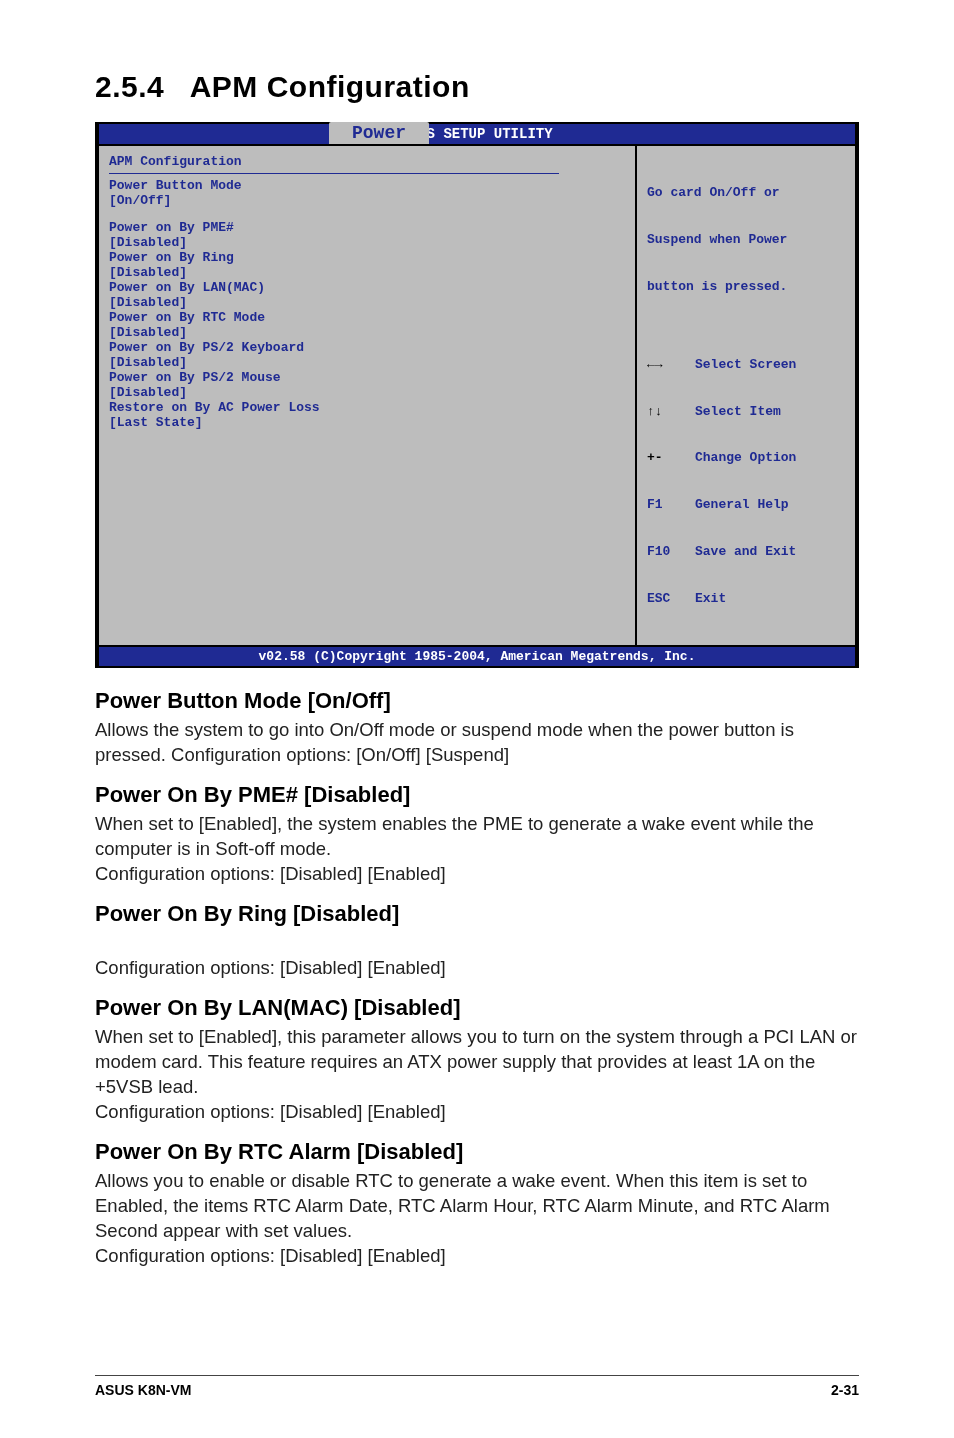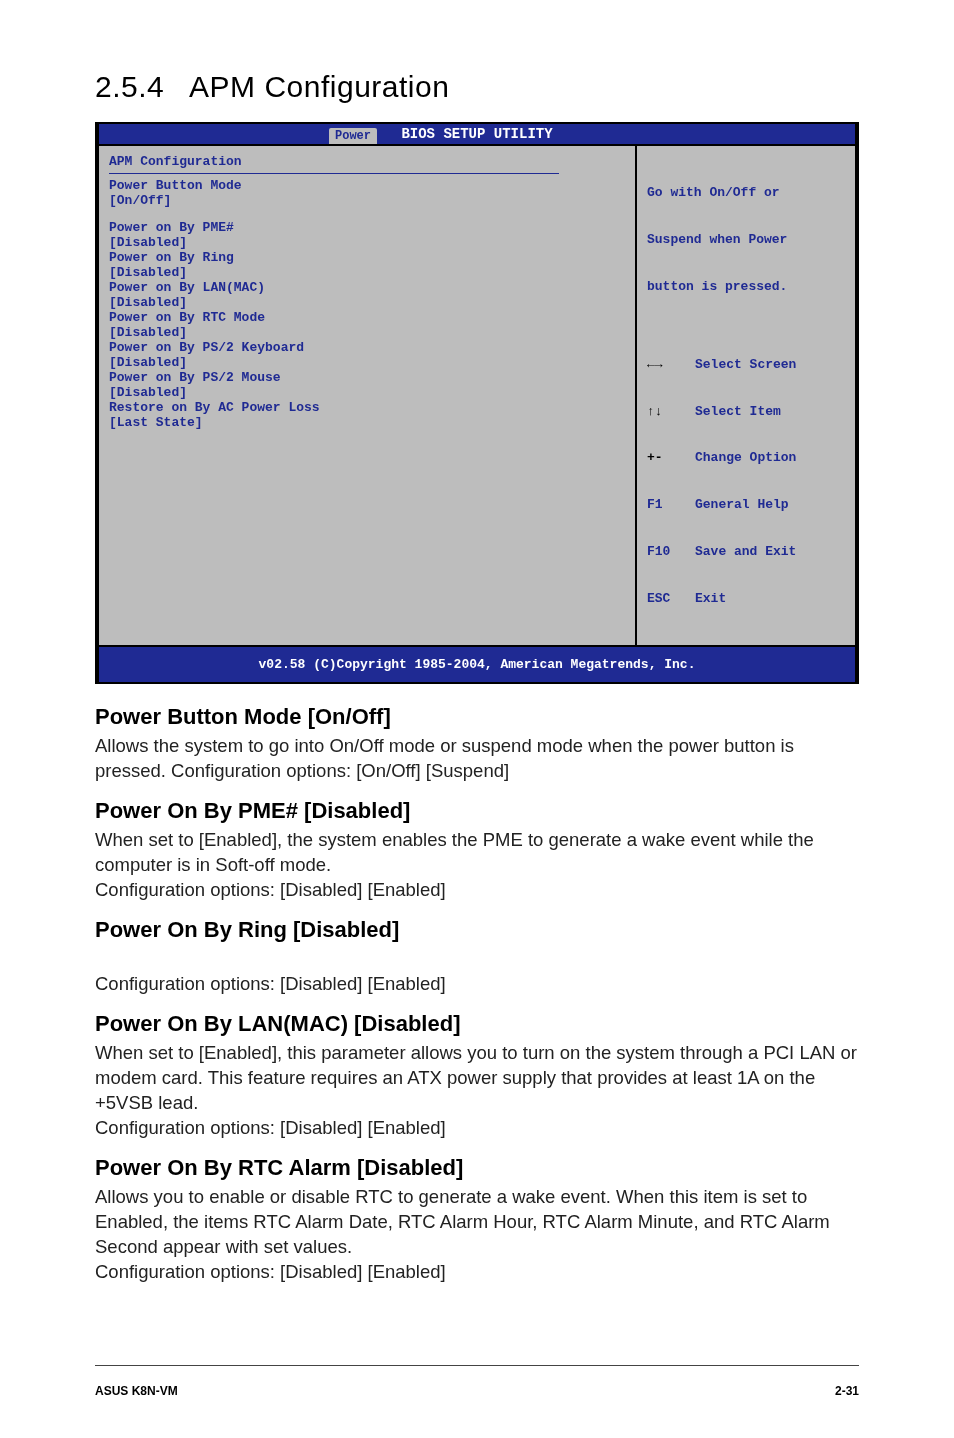--- a/index.html
+++ b/index.html
@@ -1,44 +1,44 @@
 <!DOCTYPE html>
 <html><head>
 <meta charset="utf-8">
 <style>
   * { margin: 0; padding: 0; box-sizing: border-box; }
   html, body { width: 954px; height: 1438px; background: #ffffff; font-family: Arial, Helvetica, sans-serif; }
   .page { padding: 70px 95px 30px 95px; width: 100%; height: 100%; position: relative; }
-  .h1 { font-size: 30px; font-weight: normal; margin-bottom: 18px; letter-spacing: 0.5px; }
+  .h1 { font-size: 30px; font-weight: bold; margin-bottom: 18px; letter-spacing: 0.5px; }
   .h2 { font-size: 22px; font-weight: bold; margin-top: 14px; margin-bottom: 4px; }
   .body-text { font-size: 18.5px; line-height: 1.35; margin-bottom: 8px; color: #222; }
 
   
   .bios-wrap { width: 100%; border: 4px solid #000; border-top: 2px solid #000; border-bottom: 2px solid #000; margin-bottom: 20px; }
   .bios-header { background: #1f2a93; color: #fff; position: relative; height: 20px; }
   .bios-title { position: absolute; left: 50%; transform: translateX(-50%); top: 0; font-family: "Courier New", monospace; font-weight: bold; font-size: 14px; padding-top: 2px; white-space: pre; }
-  .bios-tab { position: absolute; left: 230px; bottom: 0; background: #bdbdbd; color: #1f2a93; font-family: "Courier New", monospace; font-weight: bold; font-size: 12px; padding: 1px 6px; border-top-left-radius: 2px; border-top-right-radius: 2px; }
+  .bios-tab { position: absolute; left: 230px; bottom: 0; background: #bdbdbd; color: #1f2a93; font-family: "Courier New", monospace; font-weight: bold; font-size: 18px; padding: 1px 23px; border-top-left-radius: 2px; border-top-right-radius: 2px; }
   .bios-body { display: flex; border-top: 2px solid #000; }
   .bios-left { flex: 1 1 auto; background: #bdbdbd; padding: 8px 10px; font-family: "Courier New", monospace; font-size: 13px; color: #1f2a93; font-weight: bold; }
   .bios-right { width: 220px; background: #bdbdbd; border-left: 2px solid #000; padding: 8px 10px; font-family: "Courier New", monospace; font-size: 13px; color: #1f2a93; font-weight: bold; display: flex; flex-direction: column; justify-content: space-between; min-height: 230px; }
   .bios-left-title { margin-bottom: 2px; }
   .bios-hr { border: none; border-top: 1px solid #1f2a93; margin: 4px 0 4px 0; width: 450px; }
   .bios-row { display: flex; flex-direction: column; }
   .bios-label { width: 270px; white-space: pre; }
   .bios-value { white-space: pre; }
   .bios-spacer { height: 12px; }
   .bios-help-top { white-space: pre; line-height: 1.2; }
   .bios-nav { white-space: pre; line-height: 1.2; }
   .bios-nav-row { display: flex; }
   .bios-nav-key { width: 48px; color: #000; }
   .bios-nav-key-blue { width: 48px; color: #1f2a93; }
   .bios-nav-text { }
-  .bios-footer { background: #1f2a93; color: #fff; font-family: "Courier New", monospace; font-weight: bold; font-size: 13px; text-align: center; padding: 10px 0; border-top: 2px solid #000; }
+  .bios-footer { background: #1f2a93; color: #fff; font-family: "Courier New", monospace; font-weight: bold; font-size: 13px; text-align: center; padding: 2px 0; border-top: 2px solid #000; }
 
-  .footer { position: absolute; bottom: 40px; left: 95px; right: 95px; border-top: 1px solid #444; padding-top: 18px; display: flex; justify-content: space-between; font-size: 12px; }
+  .footer { position: absolute; bottom: 40px; left: 95px; right: 95px; border-top: 1px solid #444; padding-top: 6px; display: flex; justify-content: space-between; font-size: 14px; }
   .footer-left { font-weight: bold; }
   .footer-right { font-weight: bold; }
 </style>
 </head>
 <body>
 
 <div class="page">
 
   <div class="h1">
     <span>2.5.4</span>&nbsp;&nbsp;
@@ -83,21 +83,21 @@
           <span class="bios-label">Power on By PS/2 Mouse</span>
           <span class="bios-value">[Disabled]</span>
         </div>
         <div class="bios-row">
           <span class="bios-label">Restore on By AC Power Loss</span>
           <span class="bios-value">[Last State]</span>
         </div>
       </div>
       <div class="bios-right">
         <div class="bios-help-top">
-          <div>Go with On/Off or</div>
+          <div>Go card On/Off or</div>
           <div>Suspend when Power</div>
           <div>button is pressed.</div>
         </div>
         <div class="bios-nav">
           <div class="bios-nav-row"><span class="bios-nav-key">←→</span><span class="bios-nav-text">Select Screen</span></div>
           <div class="bios-nav-row"><span class="bios-nav-key">↑↓</span><span class="bios-nav-text">Select Item</span></div>
           <div class="bios-nav-row"><span class="bios-nav-key">+-</span><span class="bios-nav-text">Change Option</span></div>
           <div class="bios-nav-row"><span class="bios-nav-key-blue">F1</span><span class="bios-nav-text">General Help</span></div>
           <div class="bios-nav-row"><span class="bios-nav-key-blue">F10</span><span class="bios-nav-text">Save and Exit</span></div>
           <div class="bios-nav-row"><span class="bios-nav-key-blue">ESC</span><span class="bios-nav-text">Exit</span></div>

